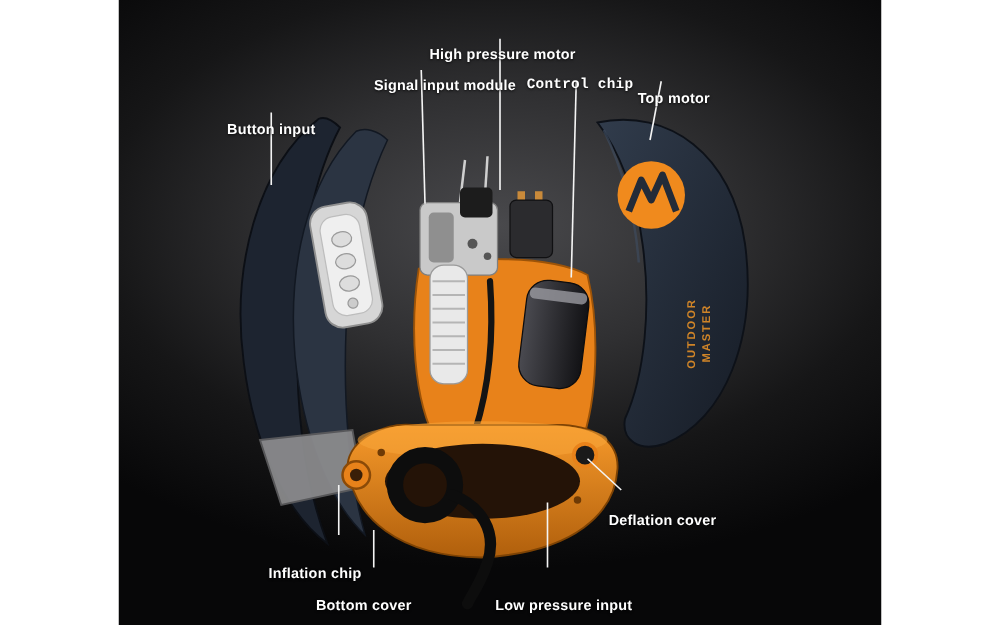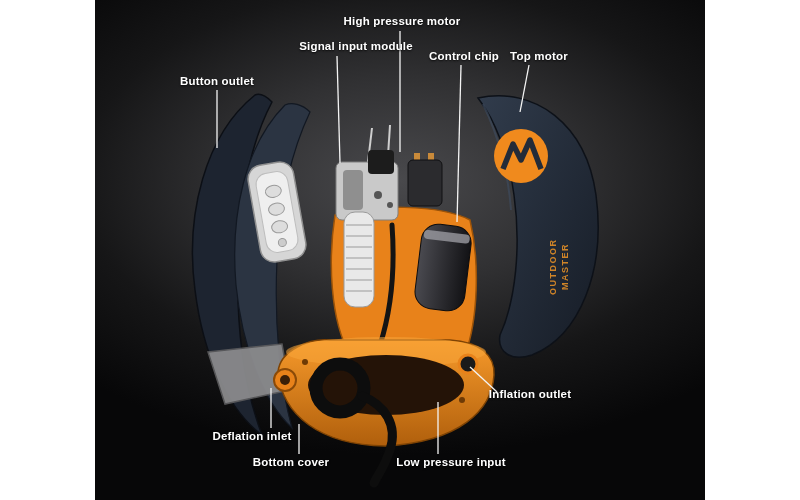--- a/index.html
+++ b/index.html
@@ -13,25 +13,26 @@
   .stage{
     position:absolute;left:95px;top:0;width:610px;height:500px;
     background:radial-gradient(ellipse 75% 55% at 50% 36%,
       #49494c 0%, #303032 38%, #161617 70%, #070708 100%);
   }
   .scene{position:absolute;left:0;top:0;width:800px;height:500px;pointer-events:none;}
   .label{
     position:absolute;color:var(--label-text);font-weight:bold;font-size:11.5px;
     white-space:nowrap;transform:translateX(-50%);letter-spacing:.2px;
     text-shadow:0 1px 2px rgba(0,0,0,.8);
+    margin-top:23px;
   }
   .lbl-button-panel{left:217px;top:75px;}
   .lbl-signal-input-module{left:356px;top:40px;}
   .lbl-high-pressure-motor{left:402px;top:15px;}
-  .lbl-control-chip{left:464px;top:50px;}
+  .lbl-control-chip{left:464px;top:38px;font-family:Liberation Mono, monospace;}
   .lbl-top-cover{left:539px;top:50px;}
   .lbl-deflation-outlet{left:530px;top:388px;}
   .lbl-inflation-inlet{left:252px;top:430px;}
   .lbl-bottom-cover{left:291px;top:456px;}
   .lbl-low-pressure-motor{left:451px;top:456px;}
   .leader{stroke:#f4f4f4;stroke-width:1.3;fill:none;}
 </style>
 </head>
 <body>
 
@@ -153,21 +154,21 @@
     <line class="leader" x1="400" y1="31" x2="400" y2="152"></line>
     <line class="leader" x1="461" y1="65" x2="457" y2="222"></line>
     <line class="leader" x1="529" y1="65" x2="520" y2="112"></line>
     <line class="leader" x1="497" y1="392" x2="470" y2="367"></line>
     <line class="leader" x1="271" y1="428" x2="271" y2="388"></line>
     <line class="leader" x1="299" y1="454" x2="299" y2="424"></line>
     <line class="leader" x1="438" y1="454" x2="438" y2="402"></line>
   </g>
 </svg>
 
-<div class="label lbl-button-panel">Button outlet</div>
+<div class="label lbl-button-panel">Button input</div>
 <div class="label lbl-signal-input-module">Signal input module</div>
 <div class="label lbl-high-pressure-motor">High pressure motor</div>
 <div class="label lbl-control-chip">Control chip</div>
 <div class="label lbl-top-cover">Top motor</div>
-<div class="label lbl-deflation-outlet">Inflation outlet</div>
-<div class="label lbl-inflation-inlet">Deflation inlet</div>
+<div class="label lbl-deflation-outlet">Deflation cover</div>
+<div class="label lbl-inflation-inlet">Inflation chip</div>
 <div class="label lbl-bottom-cover">Bottom cover</div>
 <div class="label lbl-low-pressure-motor">Low pressure input</div>
 
 </body></html>

